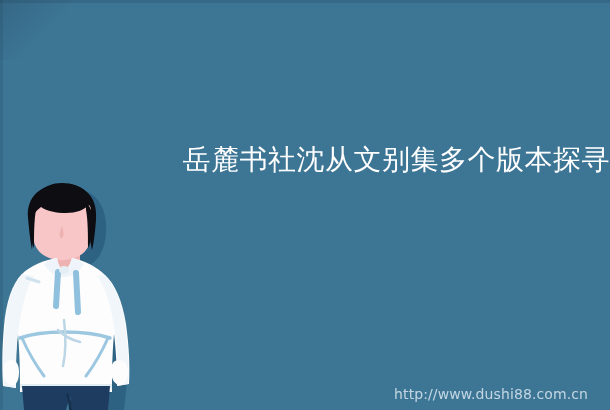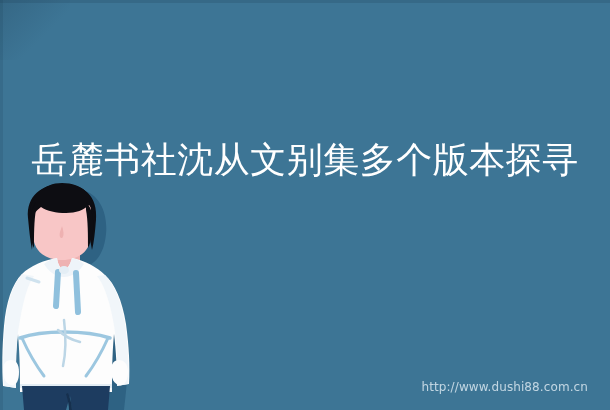--- a/index.html
+++ b/index.html
@@ -49,23 +49,23 @@
     background: rgba(30,64,88,0.18);
     pointer-events: none;
   }
 
   
   #title {
     position: absolute;
     left: 0;
     top: 140px;
     width: 610px;
-    text-align: center;
+    text-align: right;
     color: #ffffff;
-    font-size: 36px;
+    font-size: 28px;
     line-height: 40px;
     letter-spacing: 0.5px;
     white-space: nowrap;
     font-family: "DejaVu Sans", "Liberation Sans", sans-serif;
     font-weight: 400;
   }
 
   
   #illustration {
     position: absolute;
@@ -77,23 +77,23 @@
   #illustration svg {
     display: block;
     width: 150px;
     height: 230px;
   }
 
   
   #watermark {
     position: absolute;
     right: 22px;
-    bottom: 15px;
+    bottom: 8px;
     color: rgba(226,238,245,0.80);
-    font-size: 12px;
+    font-size: 14px;
     line-height: 16px;
     letter-spacing: 0.1px;
     white-space: nowrap;
     font-family: "DejaVu Sans", "Liberation Sans", sans-serif;
   }
 </style>
 </head>
 <body>
 
 <div id="canvas">

